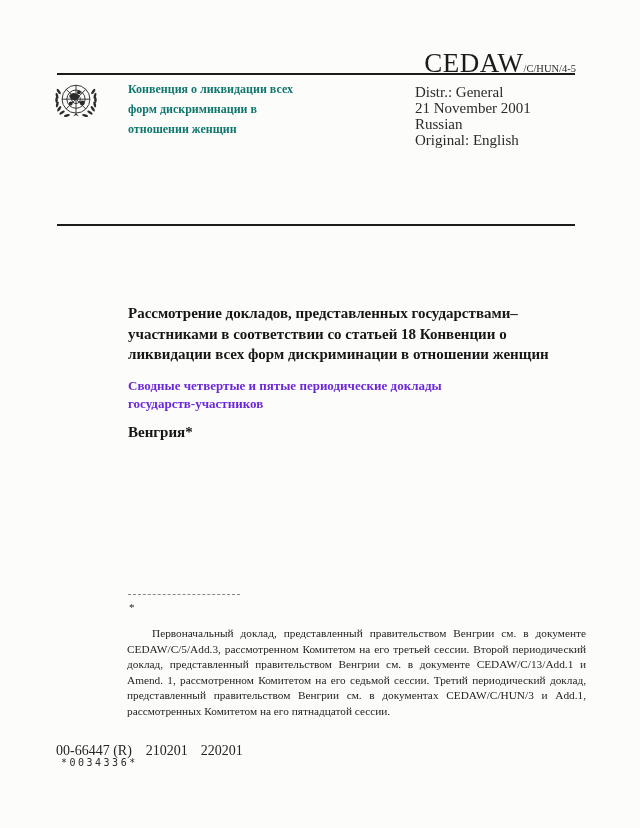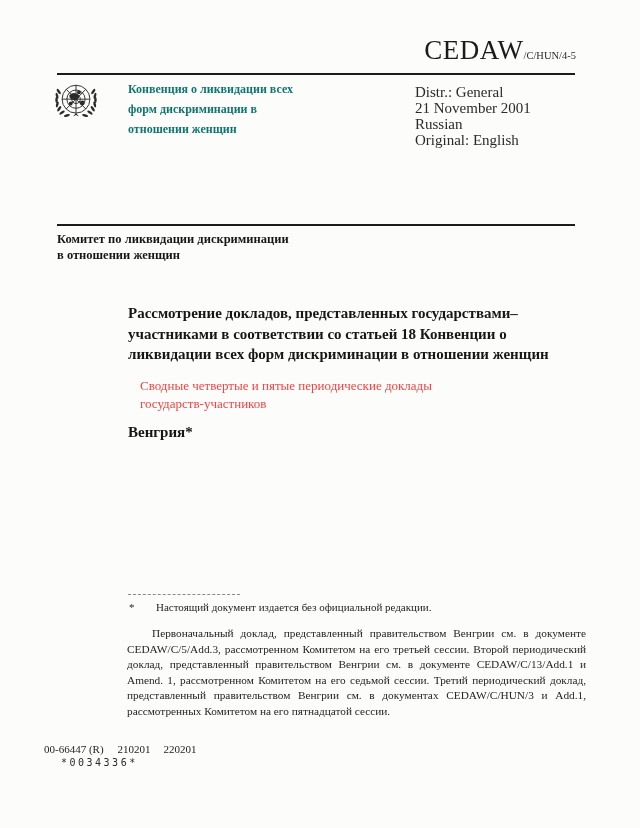--- a/index.html
+++ b/index.html
@@ -17,21 +17,21 @@
     overflow: hidden;
   }
   .abs { position: absolute; }
 
   .org-name {
     left: 57px; top: 50px;
     font-size: 12.5px;
     color: #242424;
   }
   .doc-symbol {
-    right: 64px; top: 35px;
+    right: 64px; top: 48px;
     white-space: nowrap;
   }
   .doc-symbol .big {
     font-size: 27px;
     letter-spacing: 0.5px;
     color: #1b1b1b;
   }
   .doc-symbol .small {
     font-size: 10.5px;
     color: #2a2a2a;
@@ -75,27 +75,27 @@
   .main-title {
     left: 128px; top: 303px;
     width: 465px;
     font-size: 15px;
     font-weight: bold;
     line-height: 20.5px;
     white-space: pre-line;
     color: #161616;
   }
   .subtitle {
-    left: 140px; top: 377px;
+    left: 128px; top: 377px;
     width: 420px;
     font-size: 13px;
-    font-weight: normal;
+    font-weight: bold;
     line-height: 18px;
     white-space: pre-line;
-    color: #ef4444;
+    color: #6d28d9;
   }
   .country {
     left: 128px; top: 424px;
     font-size: 15px;
     font-weight: bold;
     color: #161616;
     font-family: Liberation Serif, serif;
   }
 
   .fn-sep {
@@ -117,22 +117,22 @@
     left: 127px; top: 626px;
     width: 459px;
     font-size: 11.3px;
     line-height: 15.6px;
     text-align: justify;
     text-indent: 25px;
     color: #242424;
   }
 
   .footer-line {
-    left: 44px; top: 743px;
-    font-size: 11px;
+    left: 56px; top: 743px;
+    font-size: 14px;
     color: #242424;
     white-space: nowrap;
   }
   .footer-line .gap1 { display: inline-block; width: 14px; }
   .footer-line .gap2 { display: inline-block; width: 13px; }
   .barcode-text {
     left: 61px; top: 757px;
     font-family: "DejaVu Sans Mono", "Liberation Mono", monospace;
     font-size: 10px;
     letter-spacing: 2.5px;
@@ -191,33 +191,30 @@
 отношении женщин</div>
 
   <div class="abs distr-block">
     <div>Distr.: General</div>
     <div>21 November 2001</div>
     <div>Russian</div>
     <div>Original: English</div>
   </div>
 
   <div class="abs rule rule-2"></div>
-  <div class="abs committee">Комитет по ликвидации дискриминации
-в отношении женщин</div>
 
   <div class="abs main-title">Рассмотрение докладов, представленных государствами–
 участниками в соответствии со статьей 18 Конвенции о
 ликвидации всех форм дискриминации в отношении женщин</div>
   <div class="abs subtitle">Сводные четвертые и пятые периодические доклады
 государств-участников</div>
   <div class="abs country">Венгрия*</div>
 
   <div class="abs fn-sep"></div>
   <div class="abs fn-star-marker">*</div>
-  <div class="abs fn-star-text">Настоящий документ издается без официальной редакции.</div>
   <div class="abs fn-history">Первоначальный доклад, представленный правительством Венгрии см. в документе CEDAW/C/5/Add.3, рассмотренном Комитетом на его третьей сессии. Второй периодический доклад, представленный правительством Венгрии см. в документе CEDAW/C/13/Add.1 и Amend. 1, рассмотренном Комитетом на его седьмой сессии. Третий периодический доклад, представленный правительством Венгрии см. в документах CEDAW/C/HUN/3 и Add.1, рассмотренных Комитетом на его пятнадцатой сессии.</div>
 
   <div class="abs footer-line">
     <span>00-66447 (R)</span><span class="gap1"></span><span>210201</span><span class="gap2"></span><span>220201</span>
   </div>
   <div class="abs barcode-text">*0034336*</div>
 
 </div>
 
 </body></html>

